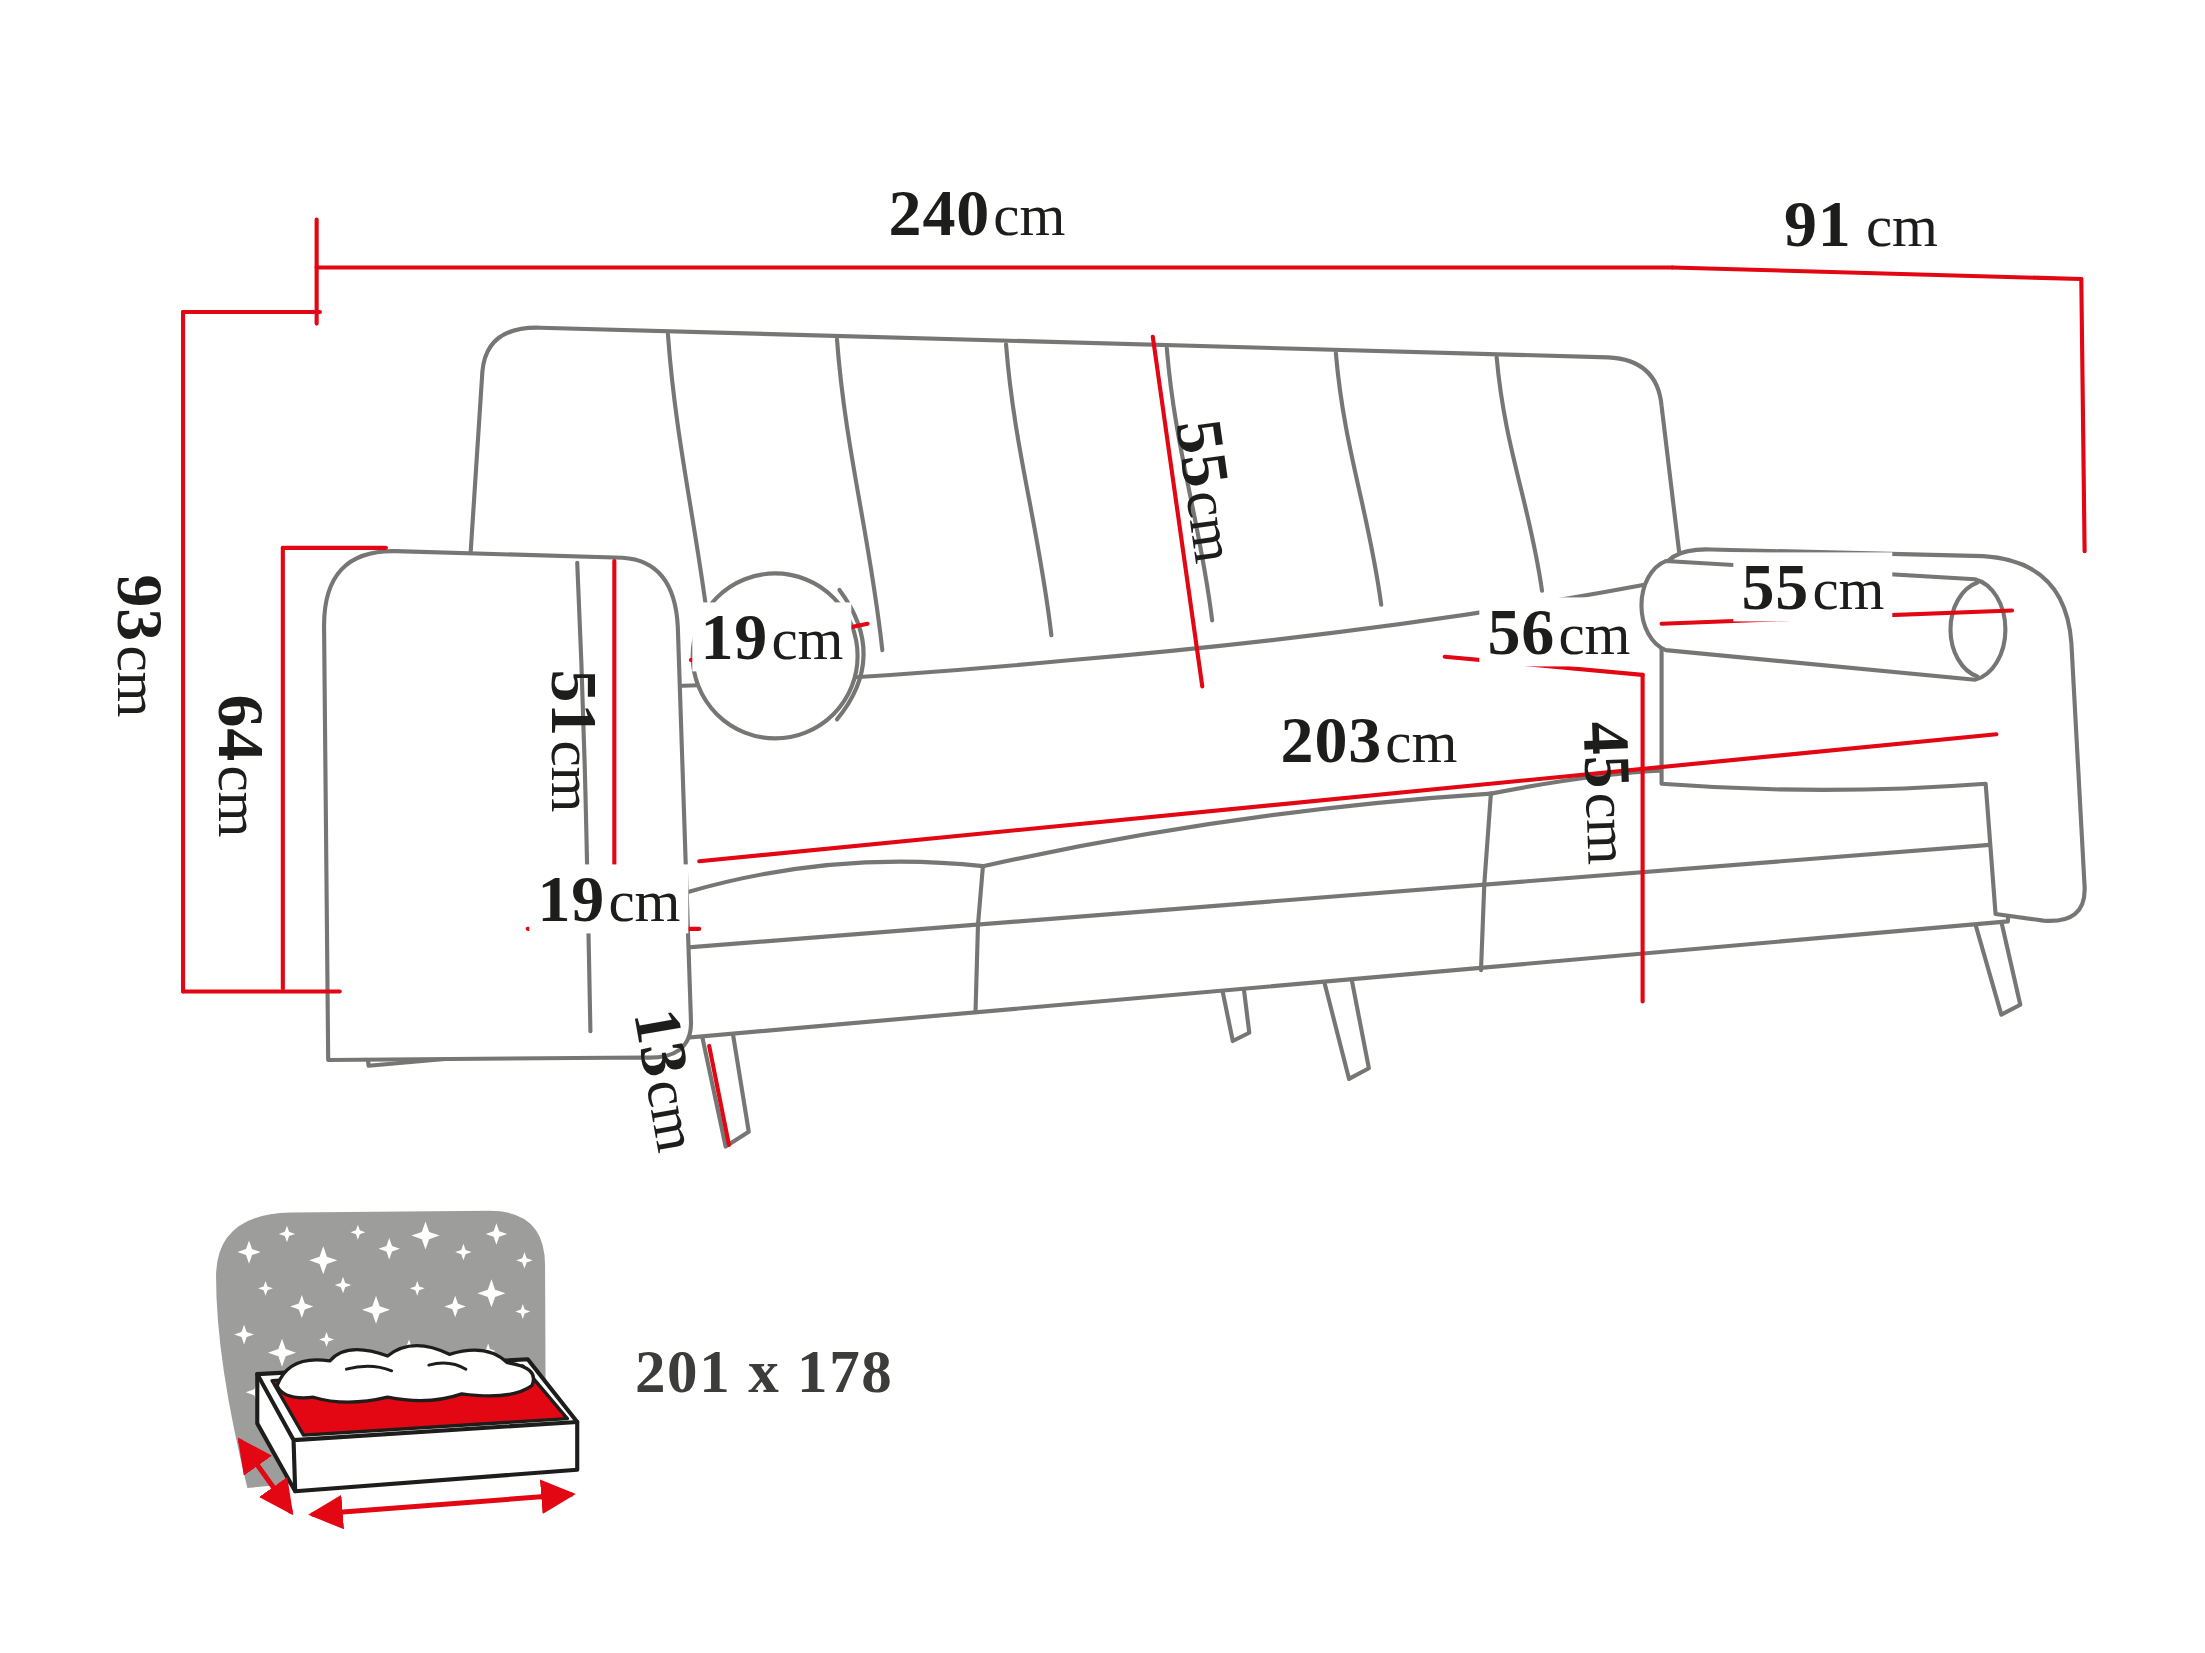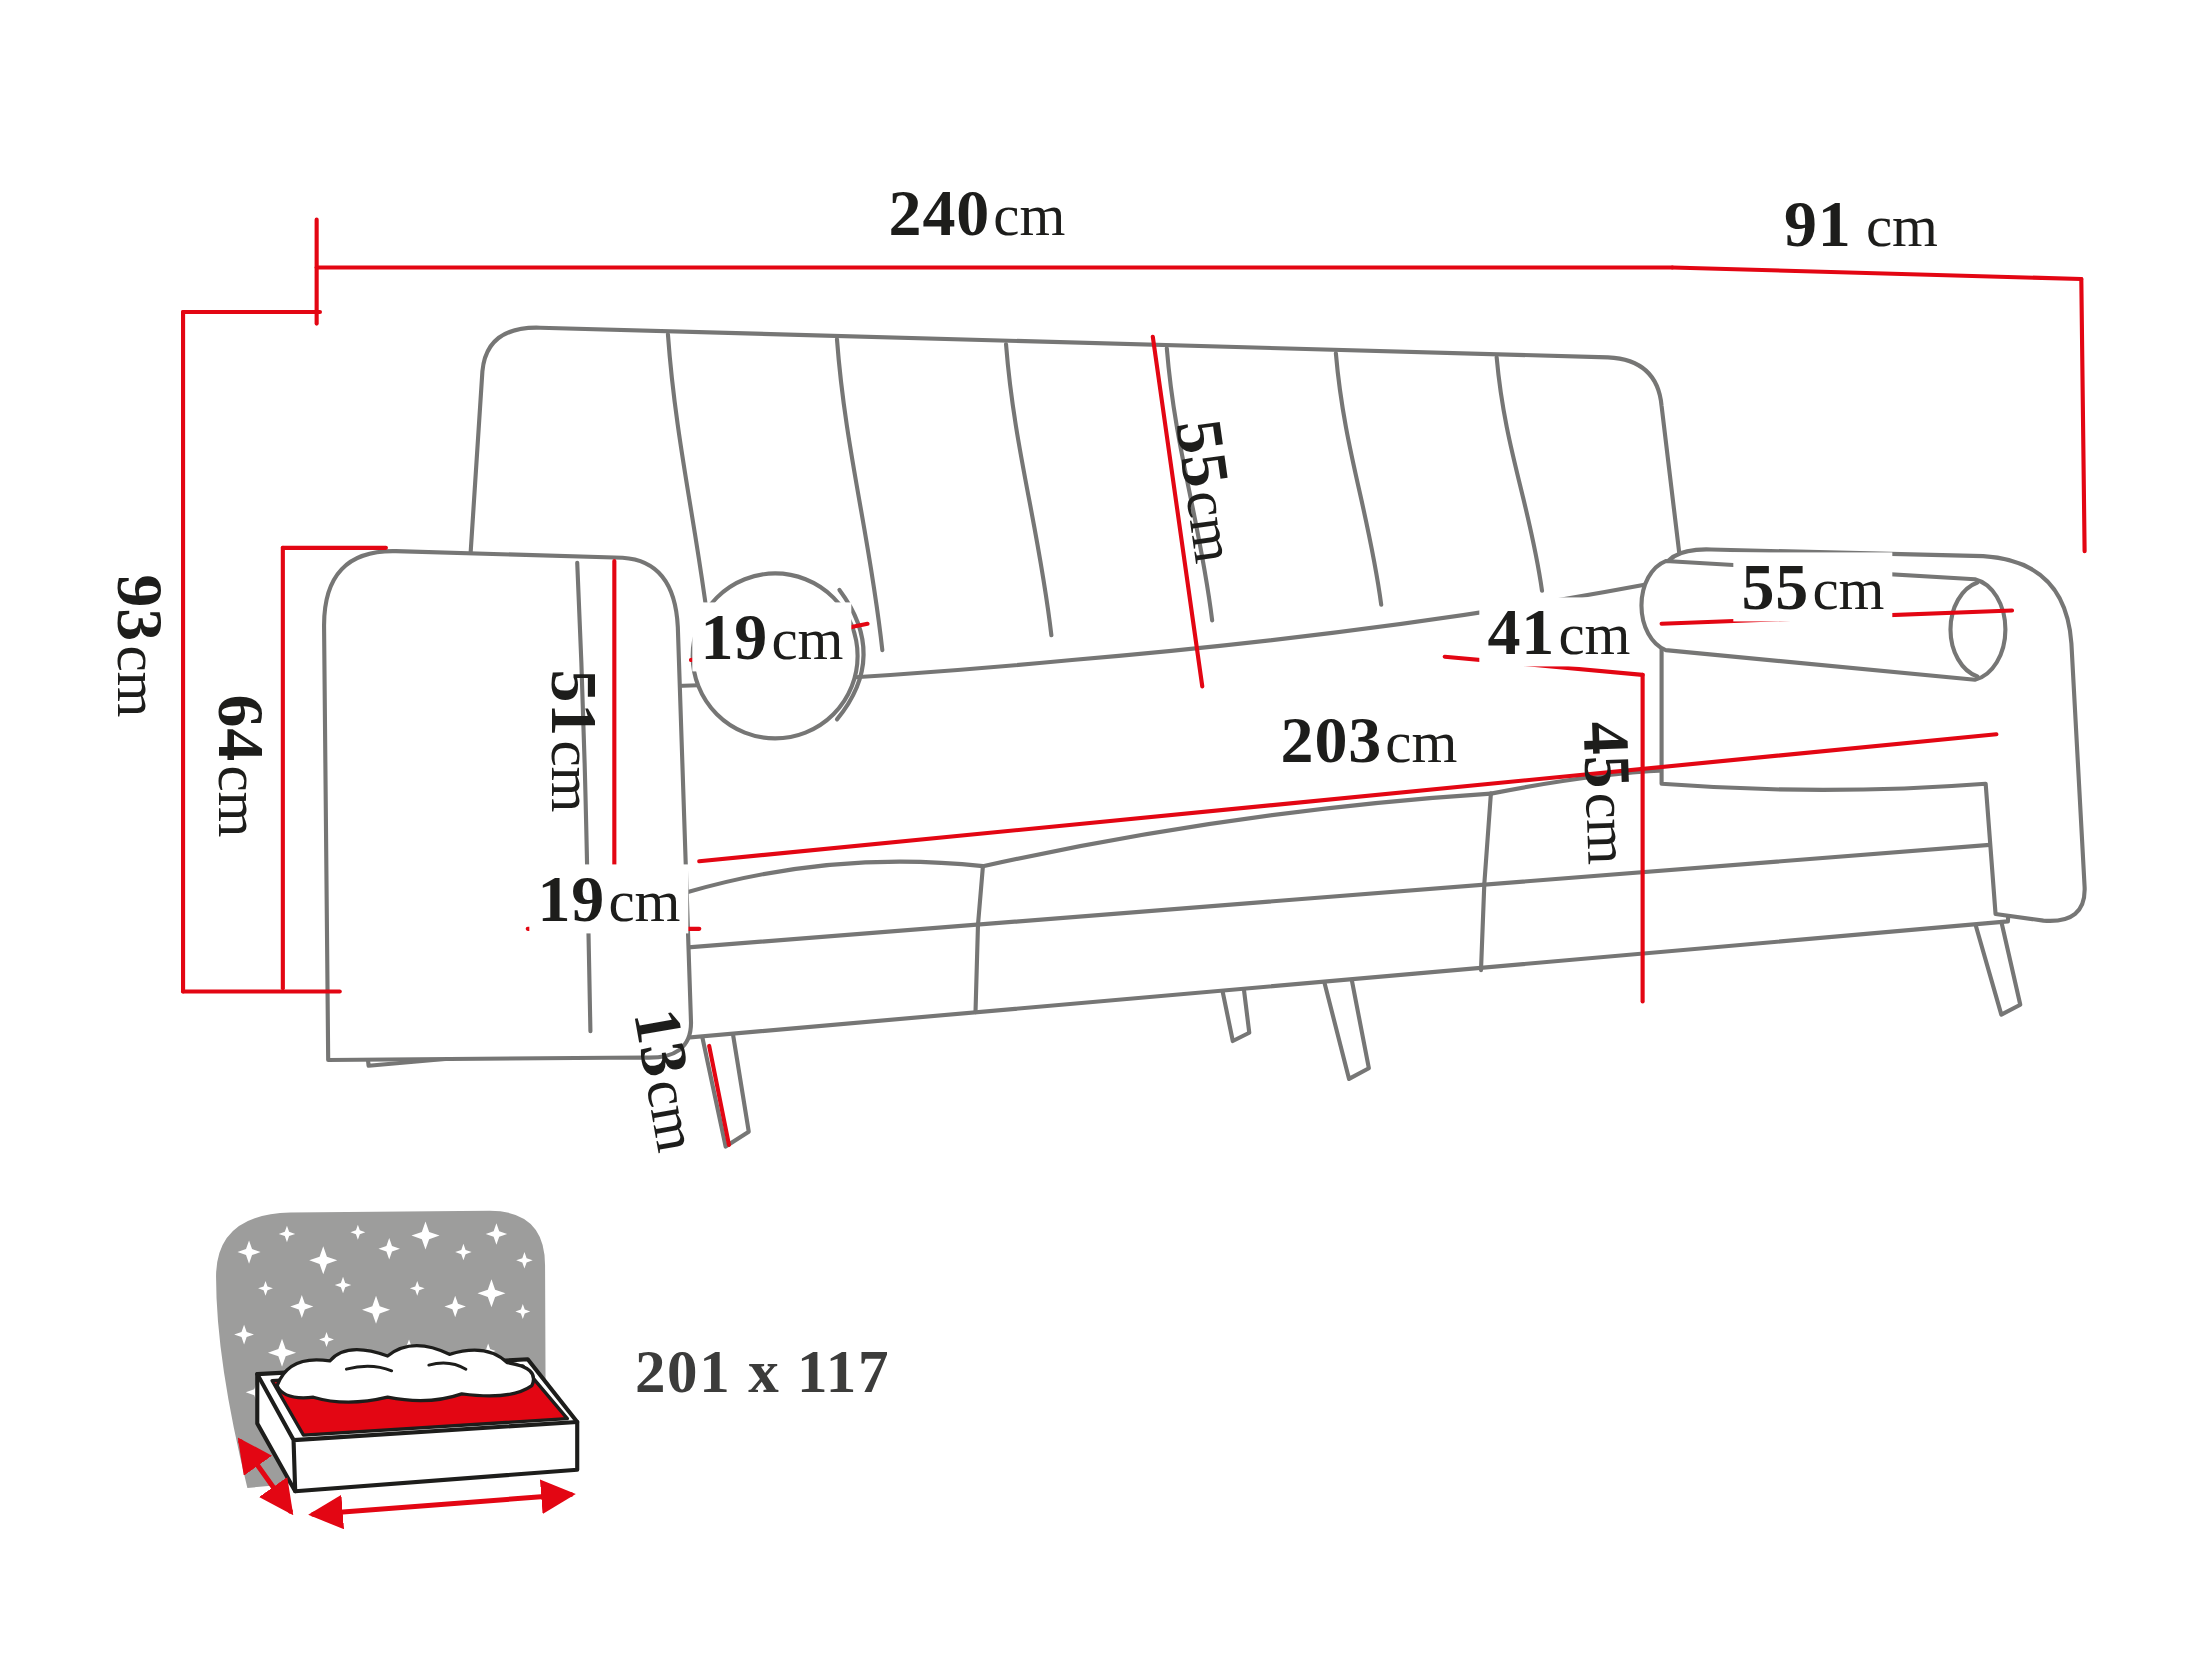--- a/index.html
+++ b/index.html
@@ -199,21 +199,21 @@
     <span class="val">19</span>
       <span class="unit">cm</span>
   </div>
 
   <div class="dim-label bg" style="left:1813px;top:587px;">
     <span class="val">55</span>
       <span class="unit">cm</span>
   </div>
 
   <div class="dim-label bg" style="left:1559px;top:632px;">
-    <span class="val">41</span>
+    <span class="val">56</span>
       <span class="unit">cm</span>
   </div>
 
   <div class="dim-label bg" style="left:1369px;top:740px;">
     <span class="val">203</span>
       <span class="unit">cm</span>
   </div>
 
   <div class="dim-label" style="left:574px;top:741px;--rot:90deg;">
     <span class="val">51</span>
@@ -228,16 +228,16 @@
   <div class="dim-label" style="left:1608px;top:793px;--rot:88deg;">
     <span class="val">45</span>
       <span class="unit">cm</span>
   </div>
 
   <div class="dim-label" style="left:668px;top:1080px;--rot:80deg;">
     <span class="val">13</span>
       <span class="unit">cm</span>
   </div>
 
-  <div class="sleep-label">201 x 117</div>
+  <div class="sleep-label">201 x 178</div>
 
 </div>
 
 
 </body></html>

